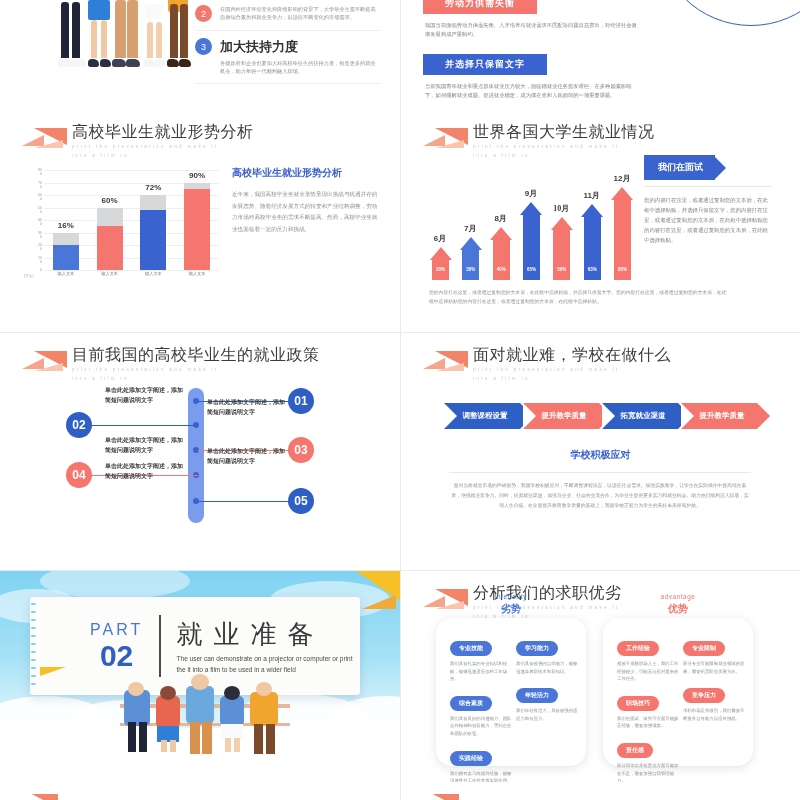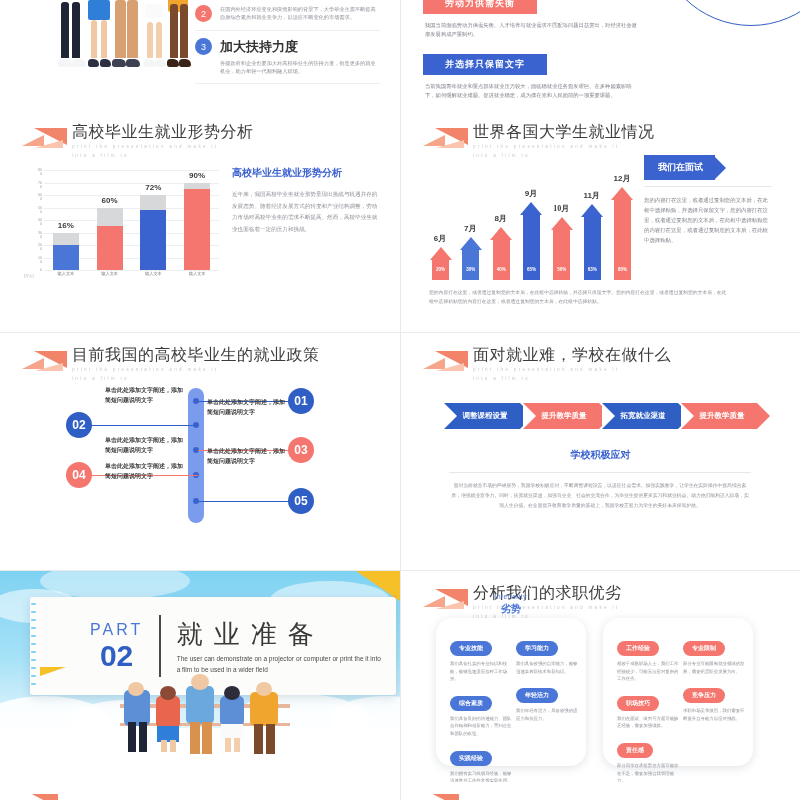--- a/index.html
+++ b/index.html
@@ -109,21 +109,21 @@
           border-top:13px solid transparent; border-bottom:13px solid transparent; border-left:13px solid #fff; }
   .chev.b { background:#2f5fc4; } .chev.b::after { border-left:13px solid #2f5fc4; }
   .chev.r { background:#f4766e; } .chev.r::after { border-left:13px solid #f4766e; }
   .s6-h { position:absolute; left:0; right:0; top:115px; text-align:center; font-size:10px; font-weight:bold; color:#3b63cf; }
   .s6-rule { position:absolute; left:48px; width:302px; top:139px; height:1px; background:#e6e8eb; }
   .s6-p { position:absolute; left:48px; top:148px; width:302px; font-size:4.8px; color:#8c8f96; line-height:10px; text-align:center; }
 
   
   .s7 { left:0; top:571px; width:400px; height:229px; background:linear-gradient(#7fd2f2 0%, #a6e2f7 38%, #d8f1fb 62%, #ffffff 88%); }
   .cloud { position:absolute; background:#fff; border-radius:50%; opacity:.9; }
-  .card { position:absolute; left:30px; top:26px; width:366px; height:98px; background:#fcfcfa;
+  .card { position:absolute; left:30px; top:26px; width:330px; height:98px; background:#fcfcfa;
           border-radius:3px; box-shadow:0 3px 10px rgba(60,90,120,.18); display:flex; align-items:center; }
   .spiral { position:absolute; left:0; top:0; bottom:0; width:6px; }
   .spiral i { position:absolute; left:1px; width:5px; height:2px; background:#7fd2f2; border-radius:2px; }
   .part { margin-left:60px; text-align:center; }
   .part-w { font-size:16px; color:#4a76d8; letter-spacing:3px; line-height:20px; }
   .part-n { font-size:30px; color:#2f5fc4; font-weight:bold; line-height:32px; }
   .vline { width:1.5px; height:62px; background:#4a4a4a; margin:0 16px; }
   .ptitle { font-size:26px; letter-spacing:11px; color:#3a3a3a; line-height:32px; }
   .psub { font-size:6.5px; color:#4a4a4a; line-height:11px; margin-top:3px; max-width:205px;}
   .people { position:absolute; left:120px; bottom:40px; width:170px; height:78px; }
@@ -509,20 +509,24 @@
 
     <div class="panelLbl" style="left:35px;top:22px;width:150px;color:#4a76d8;">
       <div class="en">inferiority</div>
       <div class="cn">劣势</div>
     </div>
     <div class="panel" style="left:35px;">
       <div class="pcol" style="left:14px;" id="s8-lcol1"><div class="tagp b">专业技能</div><div class="tagtxt">我们具备扎实的专业知识和技能，能够迅速适应各种工作场景。</div><div class="tagp b">综合素质</div><div class="tagtxt">我们具备良好的沟通能力、团队合作精神和创新能力，受到企业和团队的欢迎。</div><div class="tagp b">实践经验</div><div class="tagtxt">我们拥有实习或项目经验，能够迅速胜任工作并发挥实际作用。</div></div>
       <div class="pcol" style="left:80px;" id="s8-lcol2"><div class="tagp b">学习能力</div><div class="tagtxt">我们具备较强的自学能力，能够迅速掌握新技术和新知识。</div><div class="tagp b">年轻活力</div><div class="tagtxt">我们年轻有活力，具备较强的适应力和抗压力。</div></div>
     </div>
 
+    <div class="panelLbl" style="left:202px;top:22px;width:150px;color:#f4766e;">
+      <div class="en">advantage</div>
+      <div class="cn">优势</div>
+    </div>
     <div class="panel" style="left:202px;">
       <div class="pcol" style="left:14px;" id="s8-rcol1"><div class="tagp r">工作经验</div><div class="tagtxt">相较于成熟职场人士，我们工作经验较少，可能无法应对复杂的工作任务。</div><div class="tagp r">职场技巧</div><div class="tagtxt">我们在面试、谈判等方面可能缺乏经验，需要加强锻炼。</div><div class="tagp r">责任感</div><div class="tagtxt">部分同学在承担责任方面可能存在不足，需要加强自我管理能力。</div></div>
       <div class="pcol" style="left:80px;" id="s8-rcol2"><div class="tagp r">专业限制</div><div class="tagtxt">部分专业可能限制就业领域的发展，需要拓宽职业发展方向。</div><div class="tagp r">竞争压力</div><div class="tagtxt">求职市场竞争激烈，我们需要不断提升自身能力以应对挑战。</div></div>
     </div>
   </div>
 
   <div class="slide s9">
     <div class="hdr" style="top:6px;">
       <div class="plane" style="transform:scale(.8);transform-origin:left top;">
           <i class="w1"></i>

